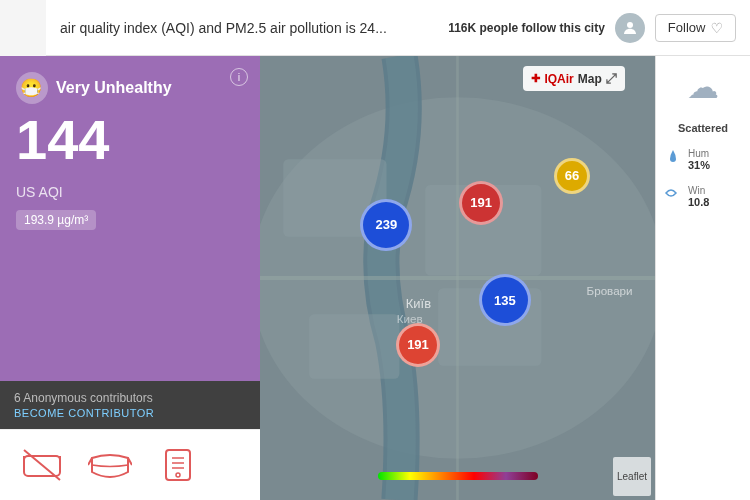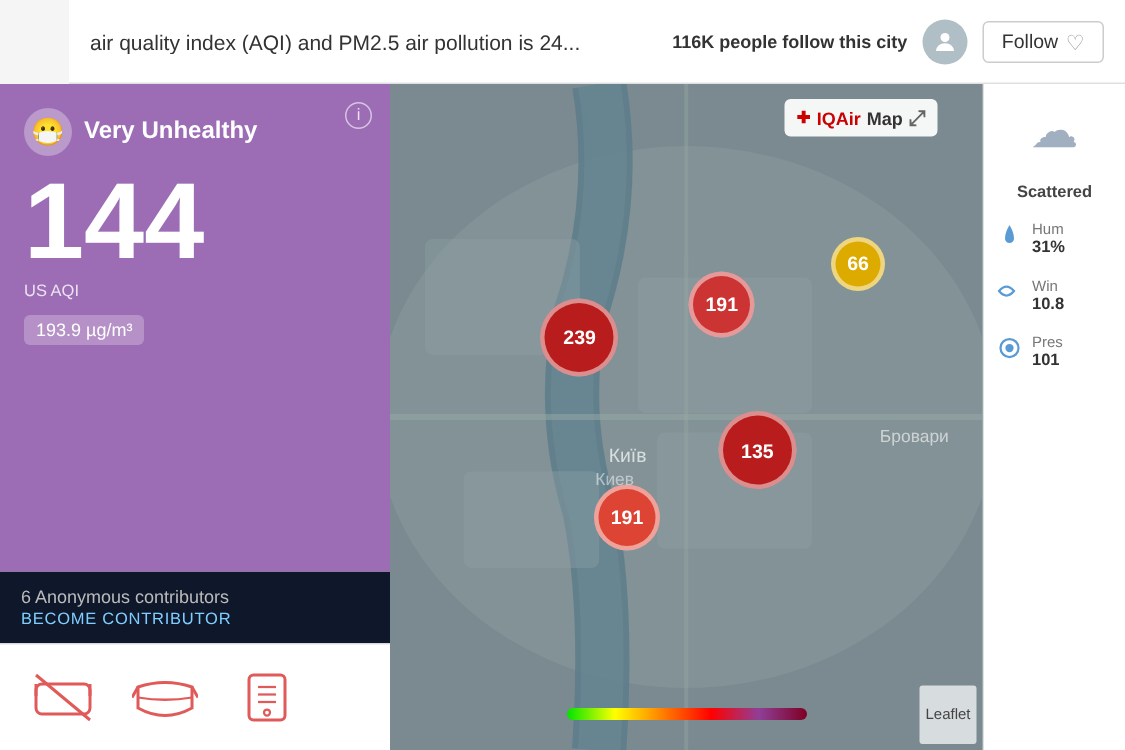--- a/index.html
+++ b/index.html
@@ -106,27 +106,27 @@
       display: flex;
       align-items: center;
       justify-content: center;
       font-size: 18px;
     }
     .aqi-status {
       font-size: 16px;
       font-weight: bold;
     }
     .aqi-number {
-      font-size: 72px;
+      font-size: 56px;
       font-weight: bold;
       line-height: 1;
-      margin-bottom: 4px;
+      margin-bottom: 16px;
     }
     .aqi-unit {
-      font-size: 11px;
+      font-size: 14px;
       color: rgba(255,255,255,0.8);
       margin-bottom: 10px;
     }
     .pm-badge {
       display: inline-block;
       background: rgba(255,255,255,0.25);
       border-radius: 4px;
       padding: 3px 8px;
       font-size: 12px;
     }
@@ -141,21 +141,21 @@
       display: flex;
       align-items: center;
       justify-content: center;
       font-size: 11px;
       color: rgba(255,255,255,0.8);
       cursor: pointer;
     }
 
     
     .contributor-bar {
-      background: #0f172a;
+      background: #404040;
       padding: 10px 14px;
       color: #fff;
       font-size: 12px;
     }
     .contributor-bar .anon {
       color: #bbb;
       font-size: 12px;
     }
     .become-contributor {
       color: #7ecfff;
@@ -210,21 +210,21 @@
       align-items: center;
       justify-content: center;
       color: #fff;
       font-weight: bold;
       font-size: 13px;
       border: 3px solid rgba(255,255,255,0.5);
     }
     .pin-large { width: 52px; height: 52px; }
     .pin-medium { width: 44px; height: 44px; }
     .pin-small { width: 36px; height: 36px; }
-    .pin-purple { background: #b91c1c; }
+    .pin-purple { background: #1d4ed8; }
     .pin-red { background: #cc3333; }
     .pin-orange-red { background: #dd4433; }
     .pin-yellow { background: #ddaa00; }
 
     
     .iqair-badge {
       position: absolute;
       top: 10px;
       right: 30px;
       background: rgba(255,255,255,0.92);
@@ -470,27 +470,15 @@
         <svg width="16" height="14" viewBox="0 0 16 14" fill="none" stroke="#5b9bd5" stroke-width="1.5">
           <path d="M1 7 Q6 1 11 7 Q6 13 1 7Z"></path>
         </svg>
       </div>
       <div>
         <div class="weather-info-label">Win</div>
         <div class="weather-info-value">10.8</div>
       </div>
     </div>
 
-    <div class="weather-row">
-      <div class="weather-row-icon">
-        <svg width="16" height="16" viewBox="0 0 16 16" fill="none" stroke="#5b9bd5" stroke-width="1.5">
-          <circle cx="8" cy="8" r="6"></circle>
-          <circle cx="8" cy="8" r="2" fill="#5b9bd5"></circle>
-        </svg>
-      </div>
-      <div>
-        <div class="weather-info-label">Pres</div>
-        <div class="weather-info-value">101</div>
-      </div>
-    </div>
   </div>
 
 </div>
 
 </body></html>

